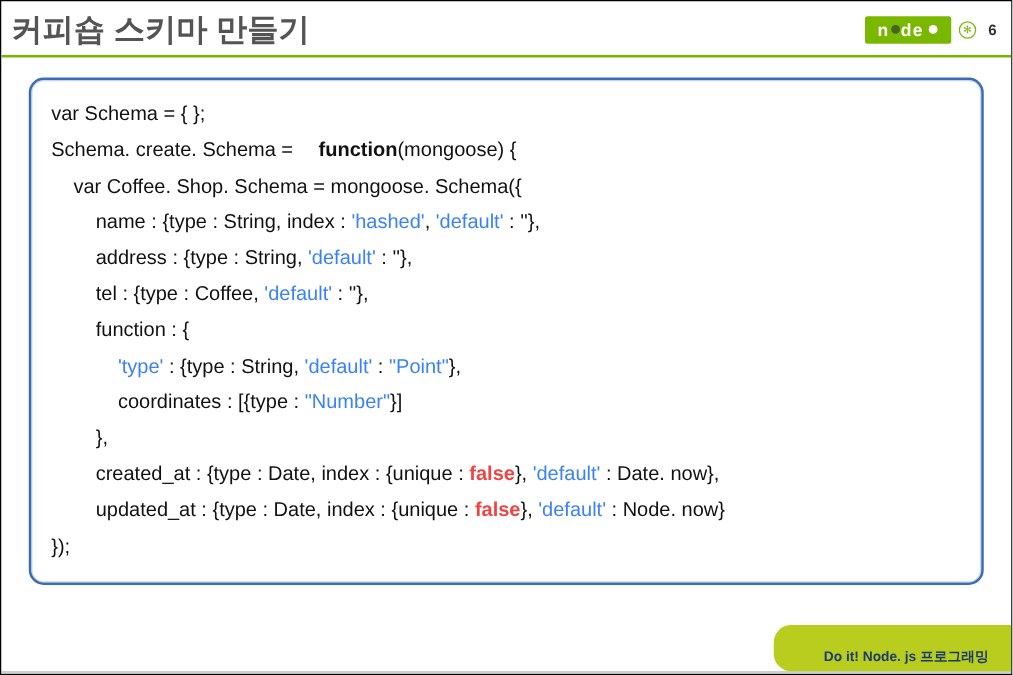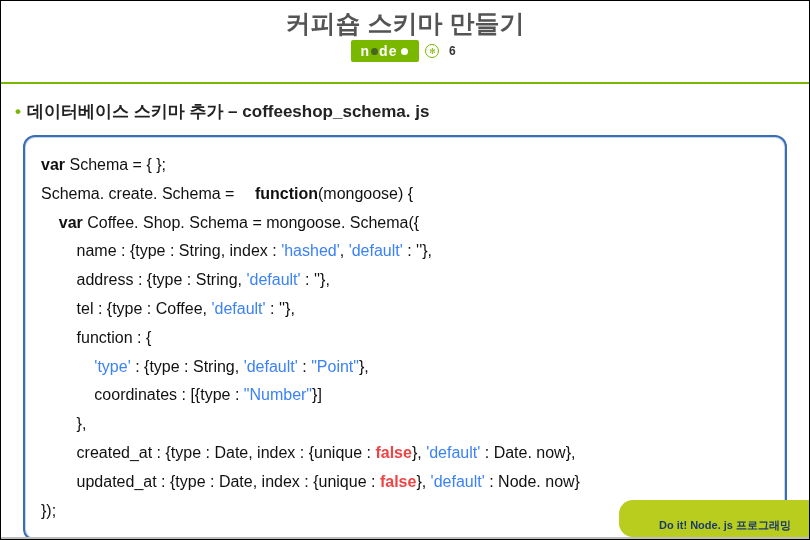--- a/index.html
+++ b/index.html
@@ -9,23 +9,22 @@
       height: 540px;
       position: relative;
       border: 1px solid #000;
       background: #fff;
       overflow: hidden;
     }
     .header {
       display: flex;
       align-items: center;
       justify-content: space-between;
-      padding: 6px 8px 20px 8px;
+      padding: 6px 8px 4px 8px;
       border-bottom: 2px solid #7ab800;
-      flex-direction: column;
     }
     .slide-title {
       font-size: 25px;
       font-weight: bold;
       color: #545454;
     }
     .header-right {
       display: flex;
       align-items: center;
       gap: 6px;
@@ -89,21 +88,21 @@
       border-radius: 12px;
       box-shadow: inset 0 0 0 1px #c8d6ea;
       padding: 14px 16px;
       background: #fff;
       font-size: 16px;
       line-height: 1.8;
       color: #111;
       font-family: "Malgun Gothic", Arial, sans-serif;
     }
     .code-line { white-space: pre; }
-    .kw-var { font-weight: bold; }
+    .kw-var { font-weight: normal; }
     .kw-func { font-weight: bold; margin-left: 16px; }
     .str { color: #3b82f6; }
     .kw-false { color: #ef4444; font-weight: bold; text-align: right; }
     .footer {
       position: absolute;
       right: 0;
       bottom: 0;
       left: 0;
     }
     .footer-badge {
@@ -136,23 +135,20 @@
         <span class="hexdot"></span>
         <span>de</span>
         <span class="hexdot" style="background:#fff;margin-left:4px;"></span>
       </span>
       <span class="gear-circle">✻</span>
       <span class="page-num">6</span>
     </div>
   </div>
 
   <div class="body">
-    <div class="subtitle">
-      <span class="bullet">•</span><span>데이터베이스 스키마 추가 – coffeeshop_schema. js</span>
-    </div>
 
     <div class="code-box">
       <div class="code-line"><span class="kw-var">var</span><span> Schema = { };</span></div>
       <div class="code-line"><span>Schema. create. Schema = </span><span class="kw-func">function</span><span>(mongoose) {</span></div>
       <div class="code-line"><span class="kw-var">    var</span><span> Coffee. Shop. Schema = mongoose. Schema({</span></div>
       <div class="code-line"><span>        name : {type : String, index : </span><span class="str">'hashed'</span><span>, </span><span class="str">'default'</span><span> : ''},</span></div>
       <div class="code-line"><span>        address : {type : String, </span><span class="str">'default'</span><span> : ''},</span></div>
       <div class="code-line"><span>        tel : {type : Coffee, </span><span class="str">'default'</span><span> : ''},</span></div>
       <div class="code-line"><span>        function : {</span></div>
       <div class="code-line"><span>            </span><span class="str">'type'</span><span> : {type : String, </span><span class="str">'default'</span><span> : </span><span class="str">"Point"</span><span>},</span></div>

